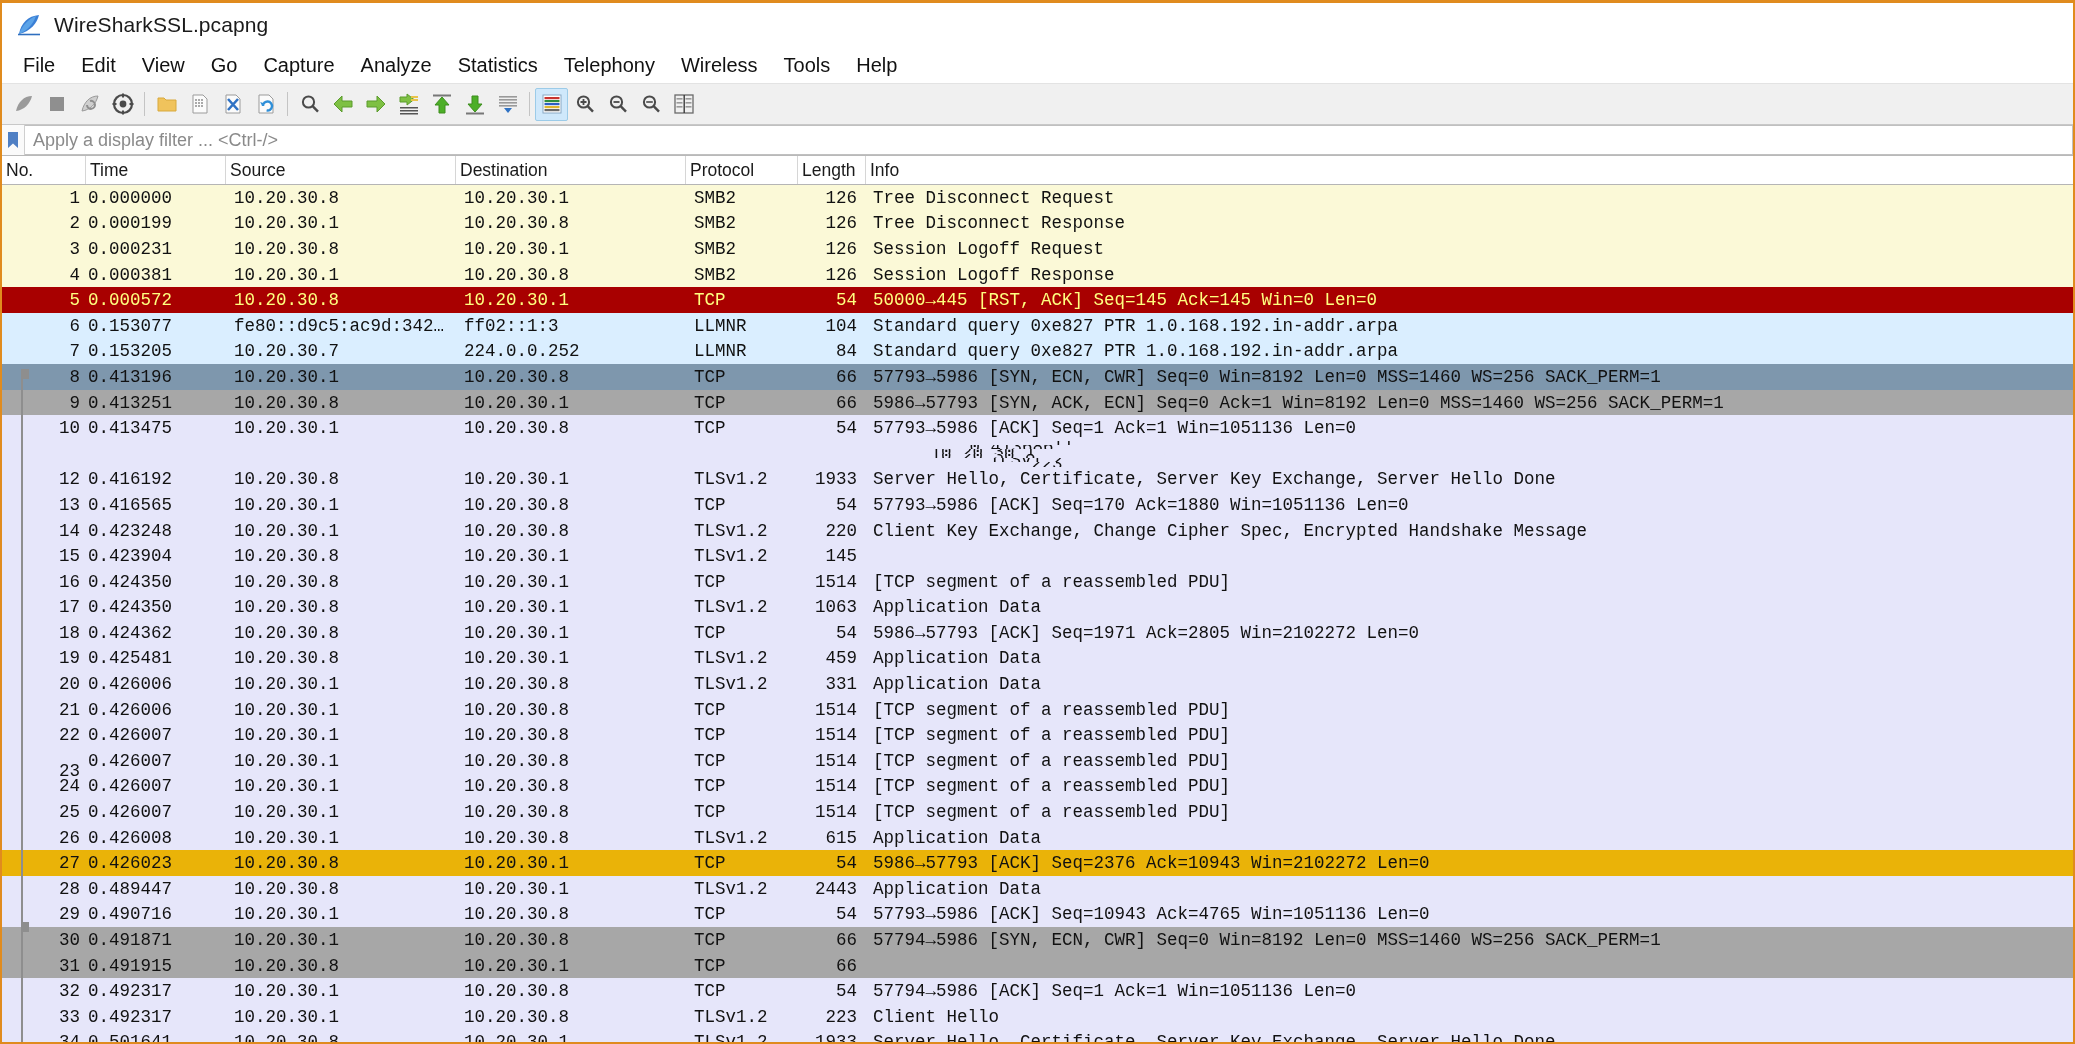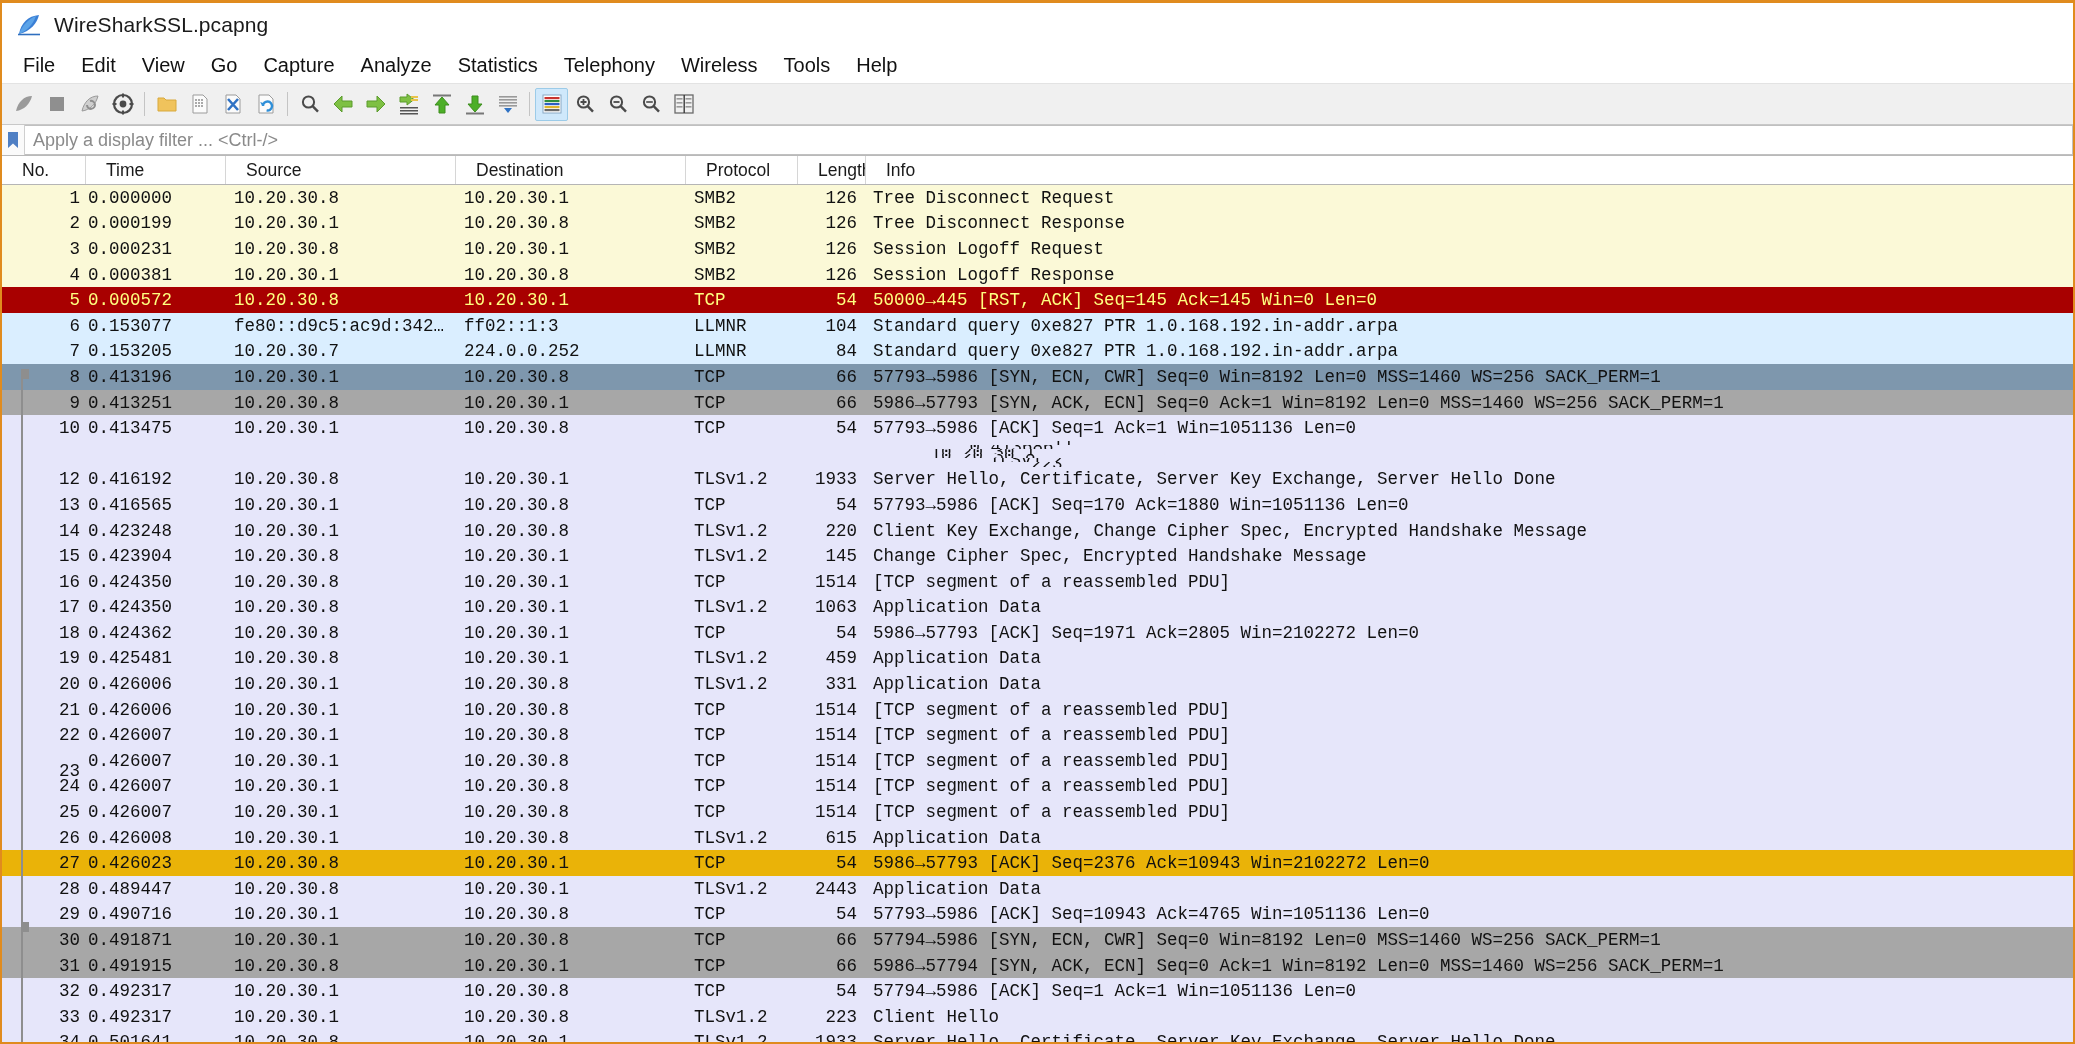--- a/index.html
+++ b/index.html
@@ -105,21 +105,21 @@
     background:#ffffff;
     border-bottom:1px solid #b5b5b5;
     font-size:17.5px;
     color:#1a1a1a;
     align-items:center;
     font-family:"Liberation Sans",sans-serif;
   }
   .col-header .cell{
     height:100%;
     display:flex;align-items:center;
-    padding-left:20px;
+    padding-left:4px;
     box-sizing:border-box;
     border-right:1px solid #d6d6d6;
     overflow:hidden;white-space:nowrap;
     cursor:default;
   }
   .rows{
     flex:1;
     overflow:hidden;
     font-family:"Liberation Mono","DejaVu Sans Mono",monospace;
     font-size:17.5px;
@@ -497,21 +497,20 @@
           <div class="c c-len" style="width: 68px;">220</div>
           <div class="c c-info" style="flex: 1 1 0%;">Client Key Exchange, Change Cipher Spec, Encrypted Handshake Message</div>
         </div>
         <div class="row" style="background: rgb(230, 230, 250); color: rgb(17, 17, 17);">
           <div class="c c-no" style="width: 84px;">15</div>
           <div class="c c-time" style="width: 140px;">0.423904</div>
           <div class="c c-src" style="width: 230px;">10.20.30.8</div>
           <div class="c c-dst" style="width: 230px;">10.20.30.1</div>
           <div class="c c-proto" style="width: 112px;">TLSv1.2</div>
           <div class="c c-len" style="width: 68px;">145</div>
-          <div class="c c-info" style="flex: 1 1 0%;">Change Cipher Spec, Encrypted Handshake Message</div>
         </div>
         <div class="row" style="background: rgb(230, 230, 250); color: rgb(17, 17, 17);">
           <div class="c c-no" style="width: 84px;">16</div>
           <div class="c c-time" style="width: 140px;">0.424350</div>
           <div class="c c-src" style="width: 230px;">10.20.30.8</div>
           <div class="c c-dst" style="width: 230px;">10.20.30.1</div>
           <div class="c c-proto" style="width: 112px;">TCP</div>
           <div class="c c-len" style="width: 68px;">1514</div>
           <div class="c c-info" style="flex: 1 1 0%;">[TCP segment of a reassembled PDU]</div>
         </div>
@@ -641,21 +640,20 @@
           <div class="c c-len" style="width: 68px;">66</div>
           <div class="c c-info" style="flex: 1 1 0%;">57794→5986 [SYN, ECN, CWR] Seq=0 Win=8192 Len=0 MSS=1460 WS=256 SACK_PERM=1</div>
         </div>
         <div class="row" style="background: rgb(167, 167, 167); color: rgb(17, 17, 17);">
           <div class="c c-no" style="width: 84px;">31</div>
           <div class="c c-time" style="width: 140px;">0.491915</div>
           <div class="c c-src" style="width: 230px;">10.20.30.8</div>
           <div class="c c-dst" style="width: 230px;">10.20.30.1</div>
           <div class="c c-proto" style="width: 112px;">TCP</div>
           <div class="c c-len" style="width: 68px;">66</div>
-          <div class="c c-info" style="flex: 1 1 0%;">5986→57794 [SYN, ACK, ECN] Seq=0 Ack=1 Win=8192 Len=0 MSS=1460 WS=256 SACK_PERM=1</div>
         </div>
         <div class="row" style="background: rgb(230, 230, 250); color: rgb(17, 17, 17);">
           <div class="c c-no" style="width: 84px;">32</div>
           <div class="c c-time" style="width: 140px;">0.492317</div>
           <div class="c c-src" style="width: 230px;">10.20.30.1</div>
           <div class="c c-dst" style="width: 230px;">10.20.30.8</div>
           <div class="c c-proto" style="width: 112px;">TCP</div>
           <div class="c c-len" style="width: 68px;">54</div>
           <div class="c c-info" style="flex: 1 1 0%;">57794→5986 [ACK] Seq=1 Ack=1 Win=1051136 Len=0</div>
         </div>

